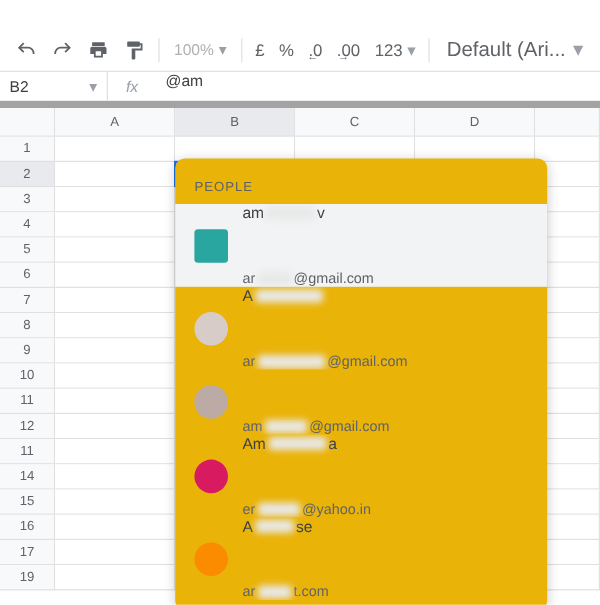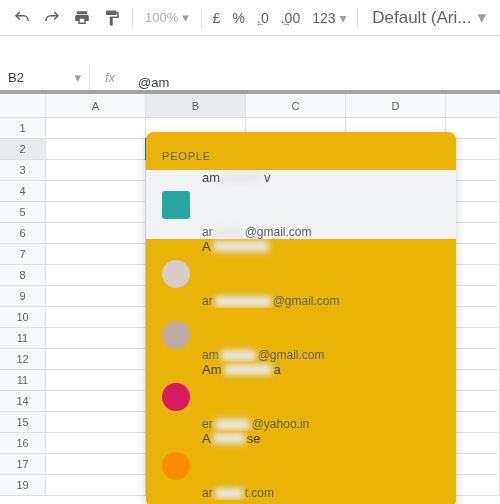--- a/index.html
+++ b/index.html
@@ -1,25 +1,25 @@
 <!DOCTYPE html>
 <html><head>
 <meta charset="utf-8">
 <style>
   * { box-sizing: border-box; margin: 0; padding: 0; }
   body { font-family: Arial, sans-serif; font-size: 13px; color: #3c4043; background: #fff; width: 500px; height: 504px; overflow: hidden; position: relative; }
   
-  .toolbar { display: flex; align-items: center; height: 36px; padding: 0 8px; gap: 2px; border-bottom: 1px solid #e0e0e0; }
+  .toolbar { display: flex; align-items: center; height: 36px; padding: 0 8px; gap: 2px; border-bottom: 1px solid #e0e0e0; margin-top: 24px; }
   .tb-btn { width: 28px; height: 28px; display: flex; align-items: center; justify-content: center; border-radius: 3px; cursor: pointer; color: #5f6368; }
   .tb-sep { width: 1px; height: 20px; background: #e0e0e0; margin: 0 4px; }
   .zoom { color: #b0b0b0; font-size: 13px; padding: 0 6px; display: flex; align-items: center; gap: 4px; }
   .tb-text { color: #5f6368; font-size: 14px; padding: 0 5px; cursor: pointer; }
   .font-sel { color: #5f6368; font-size: 17px; padding: 0 6px; display: flex; align-items: center; gap: 6px; margin-left: auto; }
   
-  .formula-bar { display: flex; align-items: flex-end; height: 30px; border-bottom: 4px solid #a3a3a3; margin-top: 28px; }
+  .formula-bar { display: flex; align-items: flex-start; height: 30px; border-bottom: 6px solid #a3a3a3; }
   .name-box { width: 90px; display: flex; align-items: center; padding: 0 8px; color: #3c4043; font-size: 13px; border-right: 1px solid #e0e0e0; height: 100%; justify-content: space-between; }
   .fx { width: 40px; display: flex; align-items: center; justify-content: center; color: #9aa0a6; font-style: italic; font-size: 13px; height: 100%; }
   .formula-input { flex: 1; padding: 0 8px; color: #3c4043; font-size: 13px; }
   
   .grid { position: relative; }
   .col-headers { display: flex; height: 24px; }
   .corner { width: 46px; background: #f8f9fa; border-right: 1px solid #e0e0e0; border-bottom: 1px solid #e0e0e0; }
   .col-h { width: 100px; background: #f8f9fa; border-right: 1px solid #e0e0e0; border-bottom: 1px solid #e0e0e0; display: flex; align-items: center; justify-content: center; color: #5f6368; font-size: 11px; }
   .col-h.active { background: #e8eaed; }
   .rows { }

